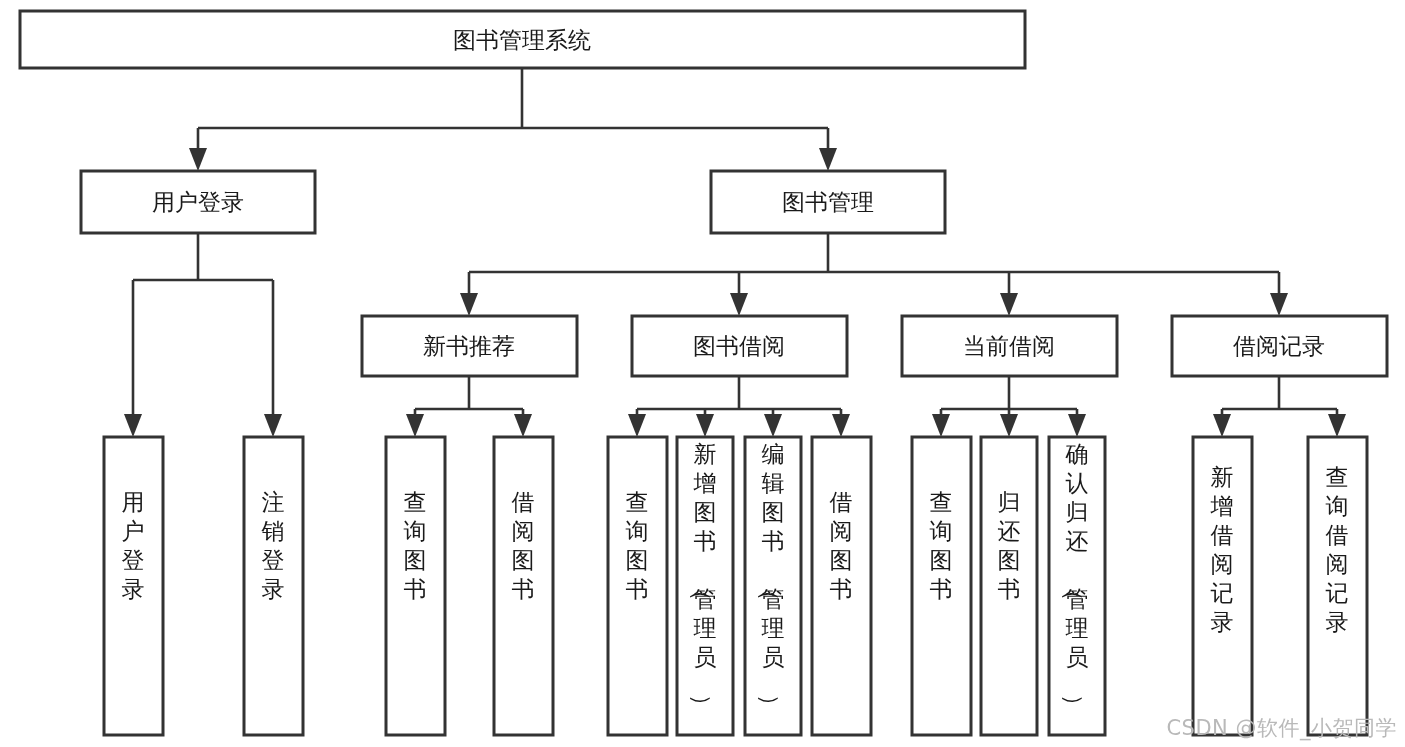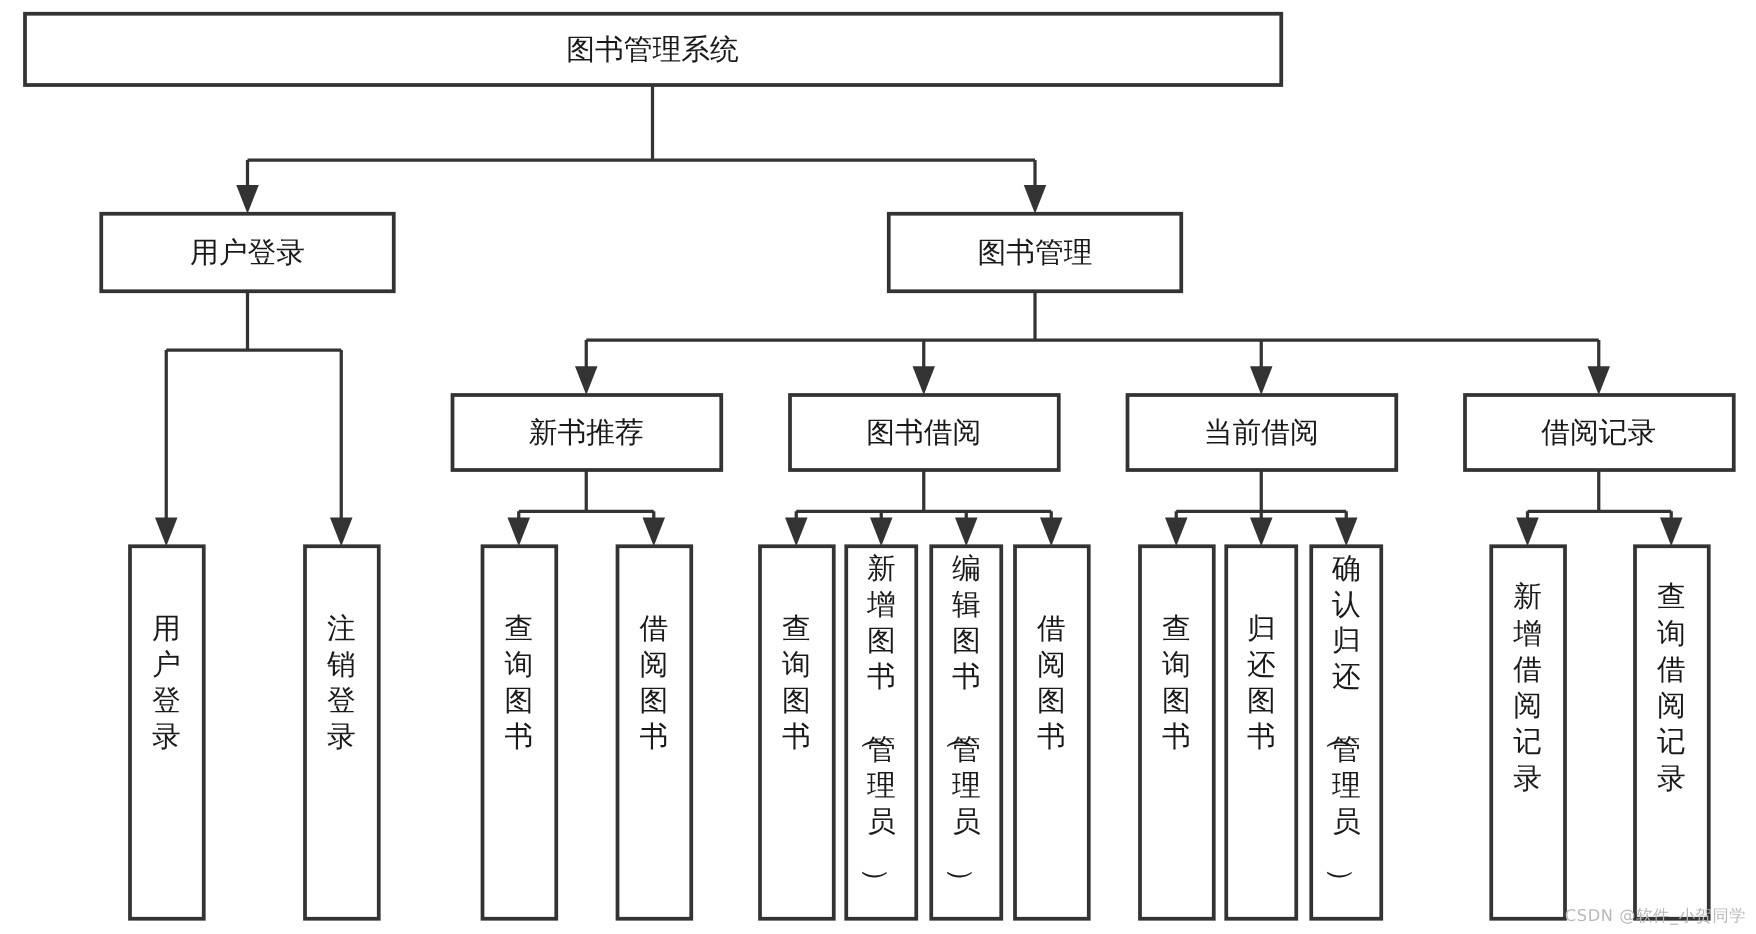--- a/index.html
+++ b/index.html
@@ -48,21 +48,21 @@
   }
   .arrow-head {
     fill: #333333;
     stroke: none;
   }
   .watermark {
     position: absolute;
     right: 8px;
     bottom: 5px;
     font-family: "DejaVu Sans", "Liberation Sans", sans-serif;
-    font-size: 13px;
+    font-size: 21px;
     color: #b9b9b9;
     letter-spacing: 0.5px;
     white-space: nowrap;
     user-select: none;
   }
 </style>
 </head>
 <body>
 
 <svg id="diagram" viewBox="0 0 1405 747" xmlns="http://www.w3.org/2000/svg">

